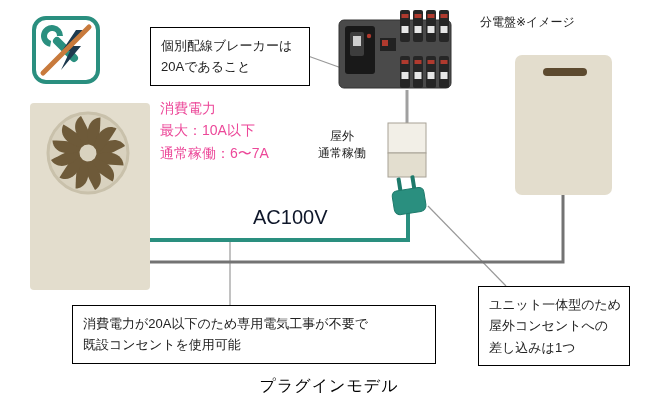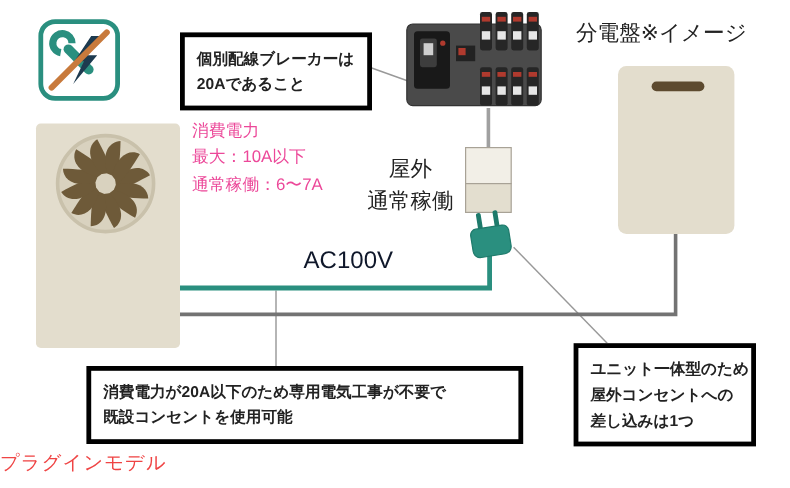--- a/index.html
+++ b/index.html
@@ -2,31 +2,31 @@
 <html><head>
 <meta charset="utf-8">
 <style>
   html,body{margin:0;padding:0;background:#fff;}
   .stage{
     position:relative;width:658px;height:407px;background:#ffffff;overflow:hidden;
     font-family:"Liberation Sans","DejaVu Sans",sans-serif;color:#222;
   }
   .abs{position:absolute;}
   .callout{
-    position:absolute;background:#fff;border:4px solid #000000;
-    padding:7px 10px;font-size:13px;line-height:1.65;box-sizing:border-box;font-weight:bold;
+    position:absolute;background:#fff;border:1px solid #000000;
+    padding:7px 10px;font-size:13px;line-height:1.65;box-sizing:border-box;
   }
   .callout div{white-space:nowrap;}
-  .label{position:absolute;font-size:18px;line-height:1.45;}
+  .label{position:absolute;font-size:12px;line-height:1.45;}
   .unit{position:absolute;background:#e3ddcd;border-radius:4px;}
   .tank{border-radius:7px;}
   .slot{position:absolute;background:#5d4a2f;border-radius:4px;}
   .power-text{position:absolute;font-size:14px;line-height:1.6;color:#ec4899;}
   .voltage{position:absolute;font-size:20px;color:#0f172a;}
-  .title{position:absolute;left:0;right:0;text-align:left;font-size:16px;color:#ef4444;letter-spacing:1px;}
+  .title{position:absolute;left:0;right:0;text-align:center;font-size:16px;color:#000000;letter-spacing:1px;}
   svg{display:block;}
 </style>
 </head>
 <body>
 
 <div class="stage">
 
   <div class="unit" style="left:30px;top:103px;width:120px;height:187px;">
     <svg width="120" height="187" viewBox="0 0 120 187">
       <circle cx="58" cy="50" r="40" fill="#d9d2bf"></circle>

